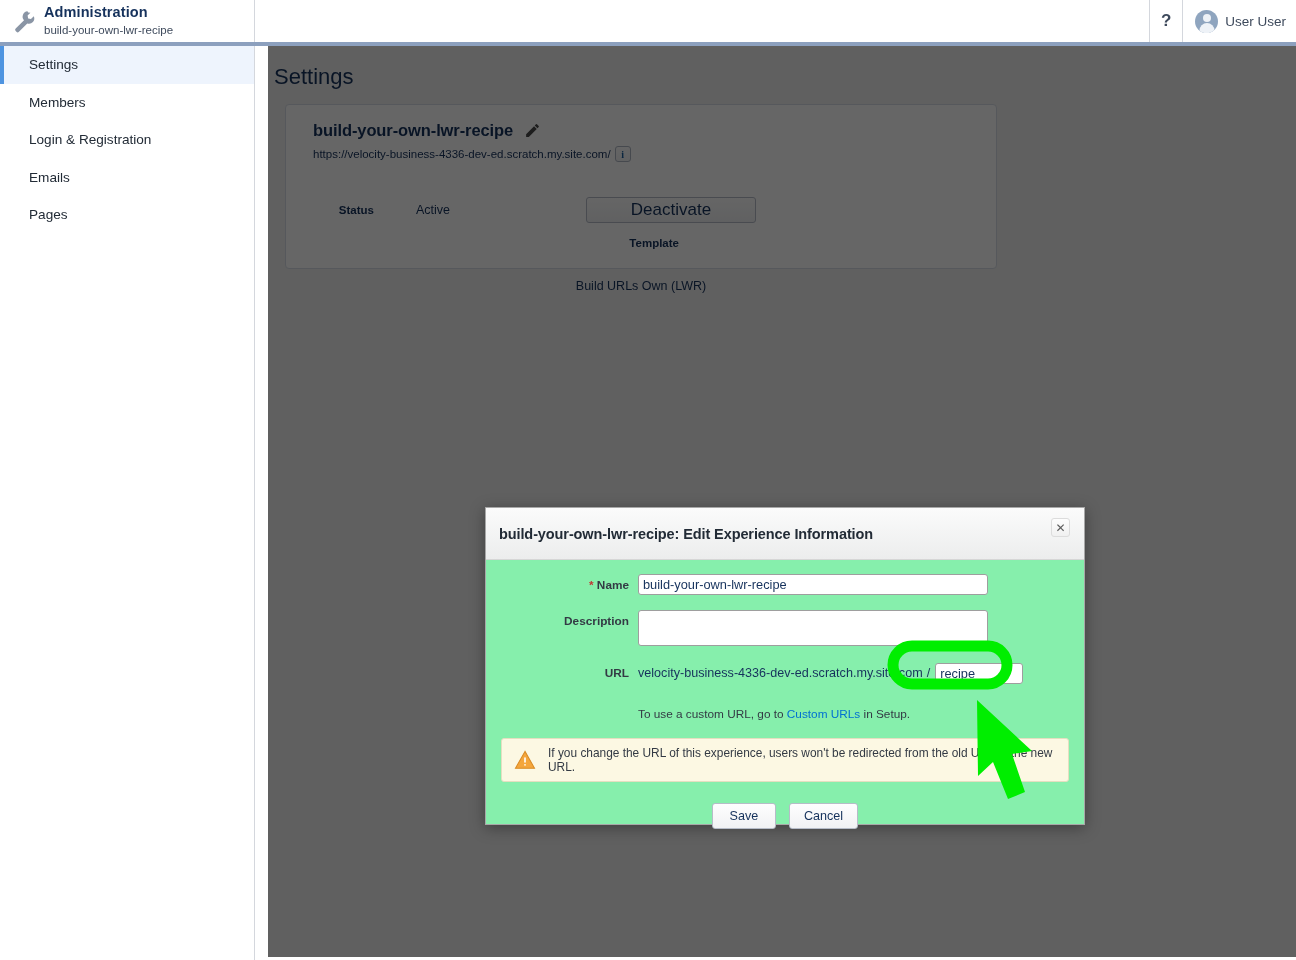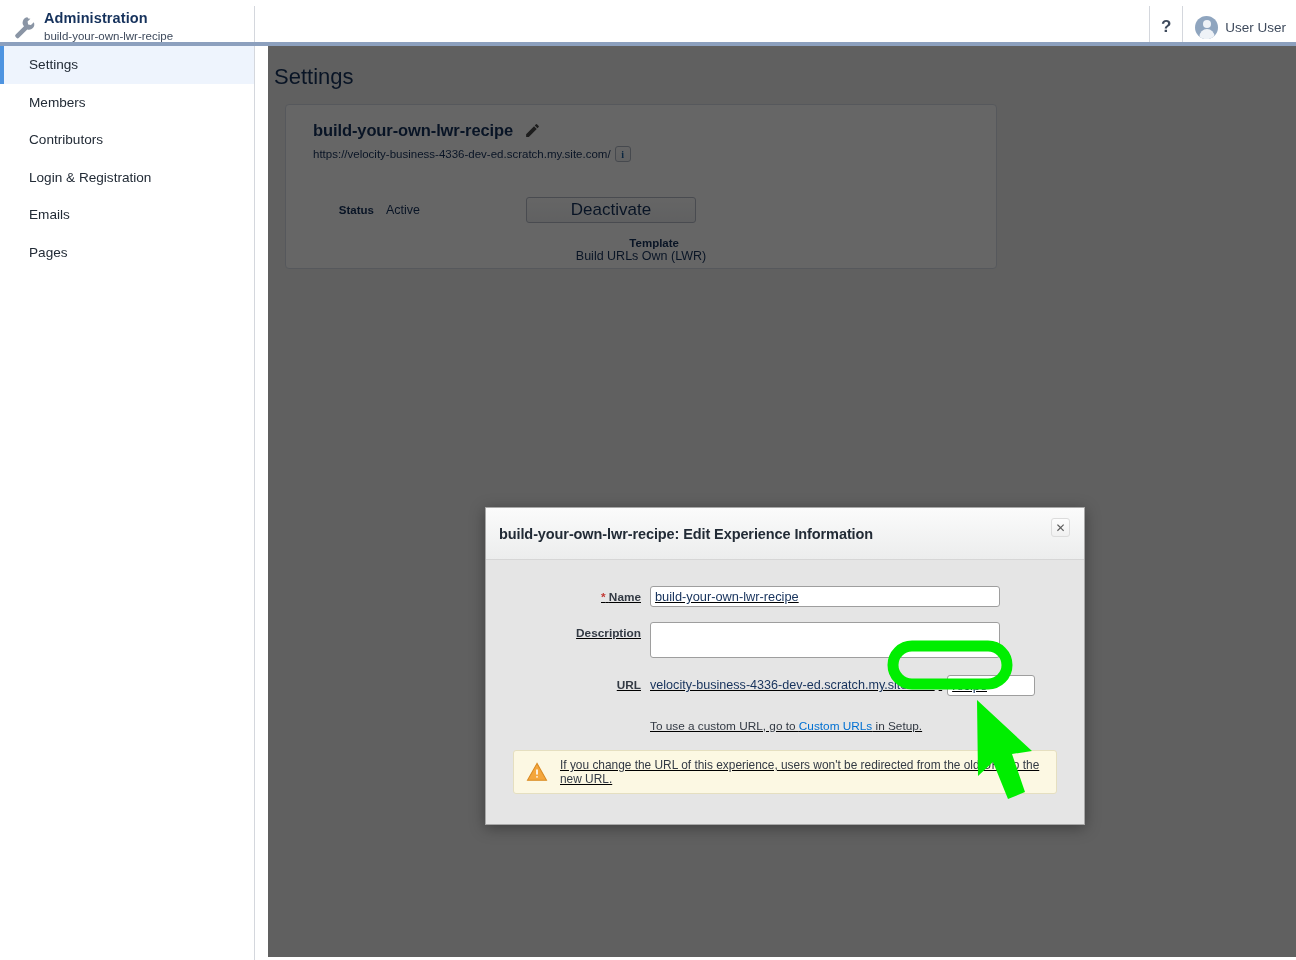--- a/index.html
+++ b/index.html
@@ -10,21 +10,21 @@
     overflow: hidden;
     background: #ffffff;
     font-family: "Liberation Sans", sans-serif;
     -webkit-font-smoothing: antialiased;
   }
 
   #root { position: relative; width: 1296px; height: 960px; background:#fff; }
 
   
   .topbar {
-    position: absolute; left:0; top:6px; width:1296px; height:42px;
+    position: absolute; left:0; top:0; width:1296px; height:42px;
     background:#fff;
     display:flex; align-items:center;
   }
   .brand {
     width:255px; height:42px; position:relative;
     border-right:1px solid #d4d7dd;
     display:flex; align-items:center; padding-left:10px;
   }
   .wrench-icon {
     width:30px; height:30px; flex:0 0 30px;
@@ -113,21 +113,21 @@
   .card-title { font-size:16.5px; font-weight:bold; color:#16325c; letter-spacing:-0.1px; }
   .pencil-icon { width:17px; height:17px; color:#4a4a4a; display:block; }
   .card-url { font-size:11.5px; color:#16325c; padding:6px 0 0 27px; display:flex; align-items:center; gap:4px; }
   .info-btn {
     width:16px; height:16px; border:1px solid #b0b7c3; border-radius:3px;
     background:linear-gradient(#fdfdfd,#f2f3f5);
     display:inline-flex; align-items:center; justify-content:center;
     font-size:10px; font-weight:bold; color:#1c5f9e; font-family:"Liberation Serif", serif;
     cursor:pointer;
   }
-  .field-row { display:flex; align-items:center; padding-left:0; }
+  .field-row { display:flex; align-items:center; padding-left:0;gap:30px; }
   .field-label {
     width:100px; text-align:right; font-size:11.5px; font-weight:bold; color:#16325c;
     padding-right:12px;
   }
   .field-value { font-size:12.5px; color:#16325c; width:140px; }
   .deactivate-btn {
     width:170px; height:26px; border:1px solid #b6bcc8; border-radius:3px;
     background:linear-gradient(#fefefe,#f0f1f3);
     font-size:17px; color:#16325c; cursor:pointer;
     font-family:"Liberation Sans", sans-serif;
@@ -138,21 +138,21 @@
   
   .dim {
     position:absolute; left:268px; top:46px; width:1028px; height:911px;
     background:rgba(0,0,0,0.60);
     z-index:20;
   }
 
   
   .modal {
     position:absolute; left:485px; top:507px; width:600px; height:318px;
-    background:#e5e5e5; z-index:30;
+    background:#86efac; z-index:30;
     border:1px solid #a8a8a8;
     box-shadow:0 3px 14px rgba(0,0,0,0.35);
   }
   .modal-header {
     height:52px; position:relative;
     background:linear-gradient(#fbfbfb,#eceded);
     border-bottom:1px solid #d6d6d6;
     display:flex; align-items:center;
   }
   .modal-title {
@@ -160,21 +160,21 @@
     padding-left:13px; letter-spacing:-0.1px;
   }
   .modal-close {
     position:absolute; right:14px; top:10px;
     width:19px; height:19px; border-radius:3px;
     background:linear-gradient(#fdfdfd,#f0f0f0);
     border:1px solid #dcdcdc;
     display:flex; align-items:center; justify-content:center;
     font-size:12px; color:#5b5b5b; cursor:pointer; line-height:1;
   }
-  .modal-body { position:relative; padding:12px;text-decoration:underline; }
+  .modal-body { position:relative; padding:0; }
 
   .form-row { display:flex; align-items:flex-start; margin-top:14px; }
   .form-label {
     width:152px; flex:0 0 152px; text-align:right; padding-right:9px;
     font-size:11.8px; font-weight:bold; color:#333a44; line-height:22px;
   }
   .req { color:#c23934; font-weight:bold; }
   .text-input {
     width:350px; height:21px; border:1px solid #9e9e9e; border-radius:3px;
     font-size:12.8px; color:#16325c; padding:0 4px;
@@ -249,23 +249,20 @@
     </div>
   </div>
   <div class="header-rule"></div>
 
   <div class="sidebar">
     <div class="nav-item active">
       <span>Settings</span>
     </div>
     <div class="nav-item">
       <span>Members</span>
-    </div>
-    <div class="nav-item">
-      <span>Contributors</span>
     </div>
     <div class="nav-item">
       <span>Login &amp; Registration</span>
     </div>
     <div class="nav-item">
       <span>Emails</span>
     </div>
     <div class="nav-item">
       <span>Pages</span>
     </div>
@@ -338,20 +335,24 @@
         <span class="warn-icon">
           <svg viewBox="0 0 24 24" width="22" height="22" aria-hidden="true">
             <path d="M12 2.6 1.6 21h20.8L12 2.6z" fill="#f4a63c" stroke="#d98a22" stroke-width="1.1"></path>
             <rect x="11.1" y="9" width="1.8" height="6" rx="0.8" fill="#fff"></rect>
             <rect x="11.1" y="16.4" width="1.8" height="1.9" rx="0.8" fill="#fff"></rect>
           </svg>
         </span>
         <span class="warn-text">If you change the URL of this experience, users won't be redirected from the old URL to the new URL.</span>
       </div>
 
+      <div class="modal-actions">
+        <button class="btn">Save</button>
+        <button class="btn">Cancel</button>
+      </div>
     </div>
   </div>
 
   <svg class="annot" viewBox="0 0 1296 960">
 
     <rect x="893" y="646" width="114" height="38" rx="19" ry="19" fill="none" stroke="#00EE00" stroke-width="11"></rect>
 
     <g>
       <path fill="#00EE00" d="M977 700 L1032 751 L1012 754 L1025 792 L1008 799 L993 762 L978 776 Z"></path>
     </g>

